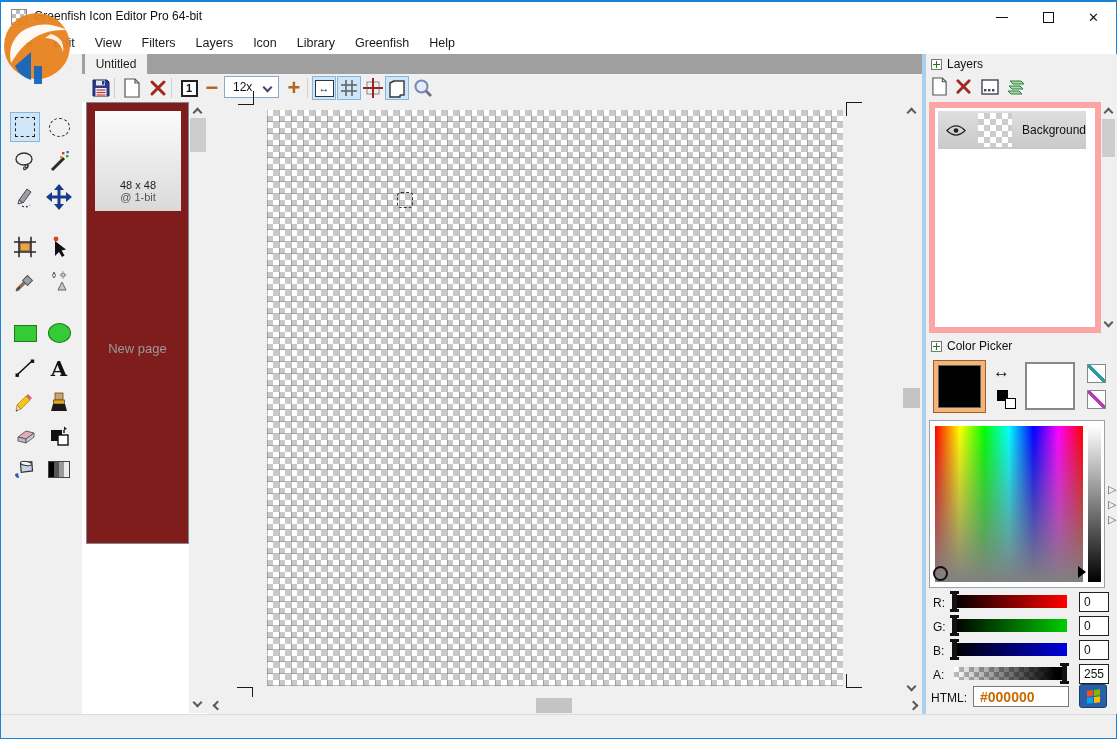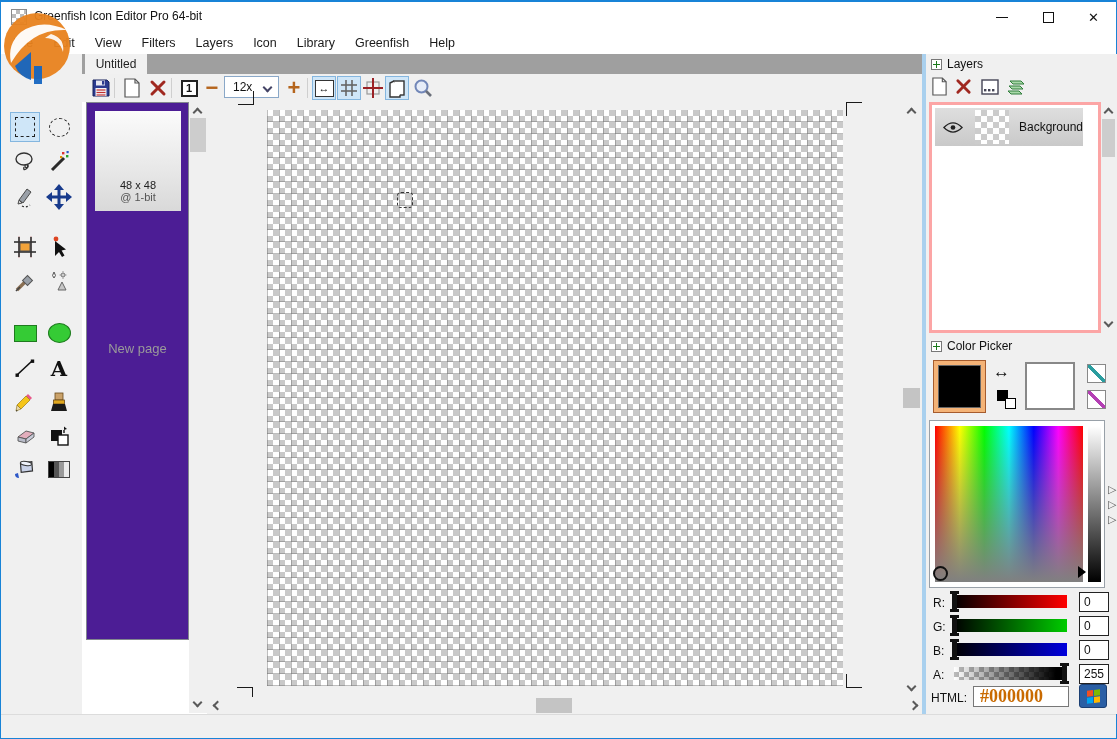--- a/index.html
+++ b/index.html
@@ -48,21 +48,21 @@
   .orange-glyph { color:#b5651d; font-size:22px; font-weight:bold; line-height:1; }
   .page-num-box { width:17px; height:17px; border:2px solid #222; background:#fff; font-size:11px; font-weight:bold;
                   color:#111; display:flex; align-items:center; justify-content:center; }
   .zoom-dd { position:absolute; left:223px; top:74px; width:55px; height:22px; background:#fff; border:1px solid #8aa8c8;
              font-size:12px; color:#111; display:flex; align-items:center; padding-left:8px; }
   .zoom-dd .chev { position:absolute; right:7px; top:7px; }
   .fit-box { width:19px; height:17px; border:1px solid #333; background:#fff; font-size:11px; color:#111;
              display:flex; align-items:center; justify-content:center; }
 
   
-  .pages-panel { position:absolute; left:85px; top:100px; width:103px; height:538px; background:#4c1d95; border:1px solid #82878f; }
+  .pages-panel { position:absolute; left:85px; top:100px; width:103px; height:442px; background:#7f1d1d; border:1px solid #82878f; }
   .page-thumb { position:absolute; left:8px; top:8px; width:86px; height:100px;
                 background:linear-gradient(180deg,#fbfbfb 0%,#e9e9e9 55%,#d9d9d9 100%);
                 display:flex; flex-direction:column; align-items:center; justify-content:flex-end; padding-bottom:8px; }
   .pt-size { font-size:11px; color:#222; } .pt-depth { font-size:11px; color:#555; }
   .new-page-label { position:absolute; left:0; top:238px; width:100%; text-align:center; font-size:13px; color:#9a9a9a; }
 
   
   .chev { width:7px; height:7px; border-right:2px solid #5a5a5a; border-bottom:2px solid #5a5a5a; display:inline-block; }
   .chev.up { transform:rotate(-135deg); } .chev.down { transform:rotate(45deg); }
   .chev.left { transform:rotate(135deg); } .chev.right { transform:rotate(-45deg); }
@@ -83,21 +83,21 @@
   .c-br { left:845px; top:672px; border-bottom:1px solid #1a1a1a; border-left:1px solid #1a1a1a; }
   .cursor-circle { position:absolute; left:396px; top:190px; width:16px; height:16px; border:1px dashed #333; border-radius:4px; }
 
   
   .splitter { position:absolute; left:921px; top:52px; width:4px; height:660px; background:#a9d0ee; }
   .rpanel { position:absolute; left:925px; top:52px; width:191px; height:660px; background:#f0f0f0; }
   .sec-head { position:absolute; font-size:12px; color:#111; display:flex; align-items:center; gap:5px; }
   .plusbox { width:11px; height:11px; border:1px solid #777; background:#fff; position:relative; }
   .plusbox::before { content:""; position:absolute; left:1px; top:4px; width:7px; height:1px; background:#1c7a1c; }
   .plusbox::after  { content:""; position:absolute; left:4px; top:1px; width:1px; height:7px; background:#1c7a1c; }
-  .layers-list { position:absolute; left:928px; top:100px; width:172px; height:231px; background:#fff; border:3px solid #fca5a5; }
+  .layers-list { position:absolute; left:928px; top:100px; width:172px; height:231px; background:#fff; border:6px solid #fca5a5; }
   .layer-row { position:absolute; left:3px; top:3px; width:148px; height:38px;
                background:linear-gradient(180deg,#dedede,#c9c9c9); display:flex; align-items:center; }
   .layer-name { font-size:12px; color:#111; margin-left:10px; }
   .layer-thumb { width:34px; height:34px; margin-left:12px;
                  background:conic-gradient(#ccc 25%,#fff 0 50%,#ccc 0 75%,#fff 0); background-size:12px 12px; }
 
   
   .swatch-primary-outer { position:absolute; left:932px; top:358px; width:53px; height:53px;
                           background:#f4b377; border:1px solid #a65c2e; }
   .swatch-primary-inner { position:absolute; left:4px; top:4px; width:43px; height:43px; background:#000; border:1px solid #666; }
@@ -128,21 +128,21 @@
   .sl-track.b { background:linear-gradient(90deg,#000,#00d); }
   .sl-track.a { background:linear-gradient(90deg,rgba(0,0,0,0),#000 90%),
                 conic-gradient(#bbb 25%,#fff 0 50%,#bbb 0 75%,#fff 0); background-size:100% 100%, 10px 10px; }
   .sl-handle { position:absolute; width:5px; height:17px; background:#111; top:-2px; }
   .sl-handle::before { content:""; position:absolute; left:-2px; top:-2px; width:9px; height:3px; background:#111; }
   .sl-handle::after  { content:""; position:absolute; left:-2px; bottom:-2px; width:9px; height:3px; background:#111; }
   .val-box { position:absolute; left:1078px; width:30px; height:20px; background:#fff; border:1px solid #222;
              font-size:12px; color:#111; display:flex; align-items:center; padding-left:4px; }
   .html-label { position:absolute; left:930px; top:689px; font-size:12px; color:#111; }
   .html-input { position:absolute; left:972px; top:684px; width:96px; height:21px; border:1px solid #777; background:#fff;
-                font-family:Liberation Serif, serif; font-size:18px; font-weight:bold;
+                font-family:Liberation Sans, sans-serif; font-size:14px; font-weight:bold;
                 color:#c96a00; padding-left:6px; }
   .winflag-btn { position:absolute; left:1078px; top:682px; width:28px; height:24px; background:#2a5fa5;
                  border:1px solid #1b3f73; border-radius:3px; display:flex; align-items:center; justify-content:center; }
   .flag { width:13px; height:13px; transform:skewY(-6deg); display:grid; grid-template-columns:6px 6px; grid-gap:1px; }
   .flag i { display:block; width:6px; height:6px; }
 
   
   .statusbar { position:absolute; left:0; top:712px; width:100%; height:24px; background:#f0f0f0; border-top:1px solid #dcdcdc; }
 
   

